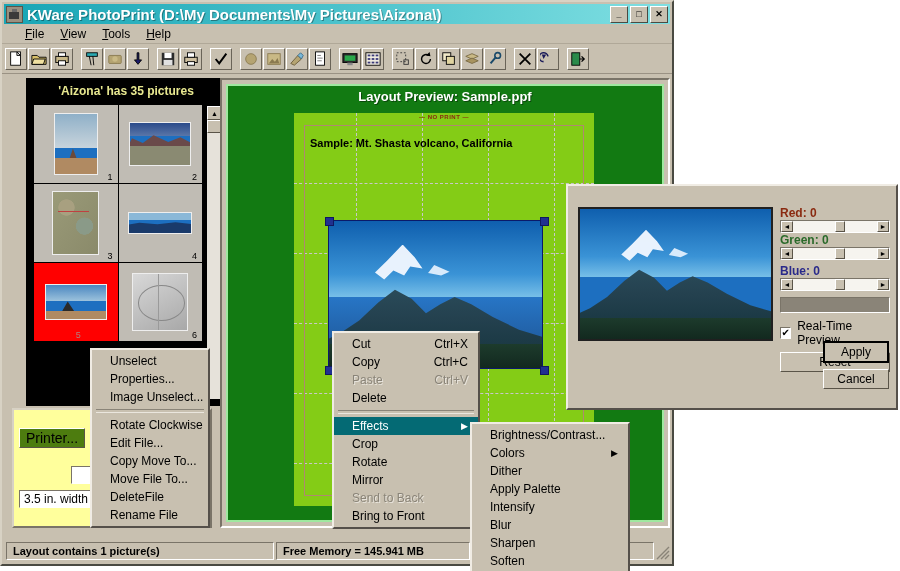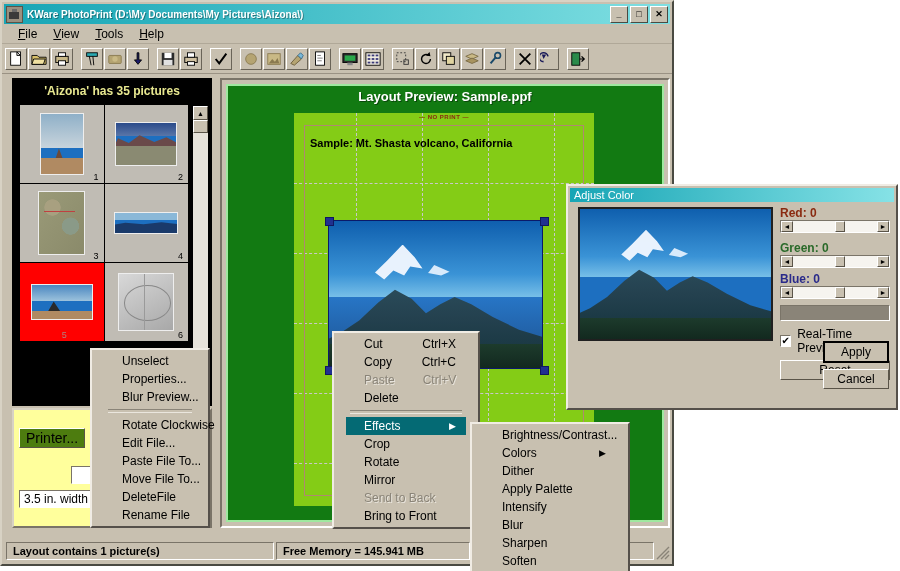--- a/index.html
+++ b/index.html
@@ -9,43 +9,43 @@
   
   #app-window{position:absolute;left:0;top:0;width:674px;height:566px;
      background:#c8c0b0;border:2px solid #d8d2c4;border-right-color:#4a4a42;border-bottom-color:#4a4a42;
      box-sizing:border-box;}
   .titlebar{height:20px;margin:2px 2px 0 2px;background:linear-gradient(to right,#17a5b5,#7fdfe2);
      display:flex;align-items:center;padding:0 2px;}
   .titlebar .tb-icon{width:15px;height:15px;background:#9a9080;border:1px solid #5a5448;margin-right:4px;
      position:relative;overflow:hidden;flex:none;}
   .titlebar .tb-icon:after{content:"";position:absolute;left:2px;top:5px;width:10px;height:7px;background:#3a3a3a;}
   .titlebar .tb-icon:before{content:"";position:absolute;left:5px;top:2px;width:5px;height:3px;background:#6a6a6a;}
-  .tb-title{flex:1;color:#ffffff;font-weight:bold;font-size:10px;white-space:nowrap;overflow:hidden;
+  .tb-title{flex:1;color:#ffffff;font-weight:bold;font-size:15px;white-space:nowrap;overflow:hidden;
      text-shadow:1px 1px 0 rgba(0,0,0,.35);}
   .tb-btns{display:flex;gap:2px;}
   .tb-btn{width:16px;height:15px;background:#c8c0b0;border:1px solid #ffffff;
      border-right-color:#4a4a42;border-bottom-color:#4a4a42;
      display:flex;align-items:center;justify-content:center;font-size:9px;font-weight:bold;line-height:1;
      font-family:"Liberation Sans",sans-serif;color:#000;}
 
-  .menubar{height:19px;display:flex;align-items:center;padding-left:16px;gap:16px;
+  .menubar{height:19px;display:flex;align-items:center;padding-left:23px;gap:16px;
      border-bottom:1px solid #b0a898;}
   .menubar span{font-size:12px;}
   .menubar u{text-decoration:underline;}
 
   .toolbar{height:27px;display:flex;align-items:center;padding:1px 3px;gap:0px;
      border-bottom:1px solid #9a9284;}
   .tbtn{width:22px;height:22px;background:#c8c0b0;border:1px solid #ffffff;
      border-right-color:#6a6458;border-bottom-color:#6a6458;margin-right:1px;
      position:relative;box-sizing:border-box;}
   .tsep{width:7px;}
   .ico{position:absolute;inset:2px;display:block;}
 
   
-  #thumb-panel{position:absolute;left:10px;top:76px;width:200px;height:328px;background:#000;
+  #thumb-panel{position:absolute;left:24px;top:76px;width:200px;height:328px;background:#000;
      border:1px solid #000;box-sizing:border-box;}
   .thumb-head{height:24px;color:#e8e890;font-weight:bold;font-size:12px;
      display:flex;align-items:center;justify-content:center;background:#000;}
   .thumb-grid{position:absolute;left:7px;top:26px;width:168px;height:295px;
      display:grid;grid-template-columns:1fr 1fr;grid-auto-rows:78px;gap:1px;background:#000;}
   .cell{background:#c0bcb4;position:relative;display:flex;align-items:center;justify-content:center;
      box-sizing:border-box;}
   .cell.sel{background:#ff0000;}
   .cell .num{position:absolute;right:5px;bottom:1px;font-size:9px;color:#000;}
   .cell.sel .num{right:auto;left:50%;color:#b08080;}
@@ -100,21 +100,21 @@
        clip-path:polygon(0% 100%,0% 74%,10% 62%,18% 48%,26% 28%,33% 14%,40% 24%,46% 40%,52% 30%,58% 22%,65% 30%,74% 44%,85% 58%,100% 70%,100% 100%);}
   .snow{position:absolute;left:18%;top:16%;width:36%;height:34%;background:#f2f8ff;
        clip-path:polygon(46% 0%,62% 26%,72% 48%,56% 44%,48% 62%,34% 52%,22% 70%,10% 56%,26% 32%);opacity:.95;}
   .snow2{position:absolute;left:44%;top:30%;width:18%;height:16%;background:#eaf4ff;
        clip-path:polygon(30% 0%,70% 28%,48% 44%,14% 34%);opacity:.9;}
   .fore{position:absolute;left:0;right:0;bottom:0;height:16%;
        background:linear-gradient(to bottom,#1d3b2c,#12291f);}
 
   
   .ctx{position:absolute;background:#c8c0b0;border:2px solid #f0ece4;
-     border-right-color:#55504a;border-bottom-color:#55504a;box-sizing:border-box;padding:2px 12px;}
+     border-right-color:#55504a;border-bottom-color:#55504a;box-sizing:border-box;padding:2px 0;}
   .ctx .mi{display:flex;align-items:center;height:18px;padding:0 10px 0 18px;font-size:12px;white-space:nowrap;}
   .ctx .mi .sc{margin-left:auto;padding-left:28px;}
   .ctx .mi.dis{color:#8a8478;text-shadow:1px 1px 0 #e8e4dc;}
   .ctx .mi.hl{background:#046a74;color:#fff;}
   .ctx .sep{height:2px;margin:3px 4px;border-top:1px solid #8a8478;border-bottom:1px solid #eae6de;}
   .arr{margin-left:auto;padding-left:18px;font-size:9px;}
 
   #ctx-image{left:90px;top:348px;width:120px;}
   #ctx-canvas{left:332px;top:331px;width:148px;}
   #ctx-effects{left:470px;top:422px;width:160px;}
@@ -454,31 +454,31 @@
 </div>
 
 <div class="ctx" id="ctx-image">
   <div class="mi">
       <span>Unselect</span>
     </div>
   <div class="mi">
       <span>Properties...</span>
     </div>
   <div class="mi">
-      <span>Blur Preview...</span>
+      <span>Image Unselect...</span>
     </div>
   <div class="sep"></div>
   <div class="mi">
       <span>Rotate Clockwise</span>
     </div>
   <div class="mi">
       <span>Edit File...</span>
     </div>
   <div class="mi">
-      <span>Paste File To...</span>
+      <span>Copy Move To...</span>
     </div>
   <div class="mi">
       <span>Move File To...</span>
     </div>
   <div class="mi">
       <span>DeleteFile</span>
     </div>
   <div class="mi">
       <span>Rename File</span>
     </div>
@@ -545,42 +545,39 @@
   <div class="mi">
       <span>Sharpen</span>
     </div>
   <div class="mi">
       <span>Soften</span>
     </div>
   <div class="mi"></div>
 </div>
 
 <div id="adjust-dialog">
-  <div class="dtitle">
-    <span>Adjust Color</span>
-  </div>
 
   <div id="dlg-preview" class="photo">
     <div class="sky"></div>
     <div class="mtn"></div>
     <div class="snow"></div>
     <div class="snow2"></div>
     <div class="fore"></div>
   </div>
 
   <div style="position:absolute;left:212px;top:20px;width:110px;">
     <div class="sl-label" style="color:#8a2a10;">Red: 0</div>
     <div class="slider">
       <span class="ar">◄</span>
       <span style="flex:1"></span>
       <span class="ar">►</span>
       <span class="knob"></span>
     </div>
 
-    <div class="sl-label" style="color:#2a6a2a;margin-top:8px;">Green: 0</div>
+    <div class="sl-label" style="color:#2a6a2a;margin-top:0;">Green: 0</div>
     <div class="slider">
       <span class="ar">◄</span>
       <span style="flex:1"></span>
       <span class="ar">►</span>
       <span class="knob"></span>
     </div>
 
     <div class="sl-label" style="color:#2a2a8a;margin-top:4px;">Blue: 0</div>
     <div class="slider">
       <span class="ar">◄</span>

